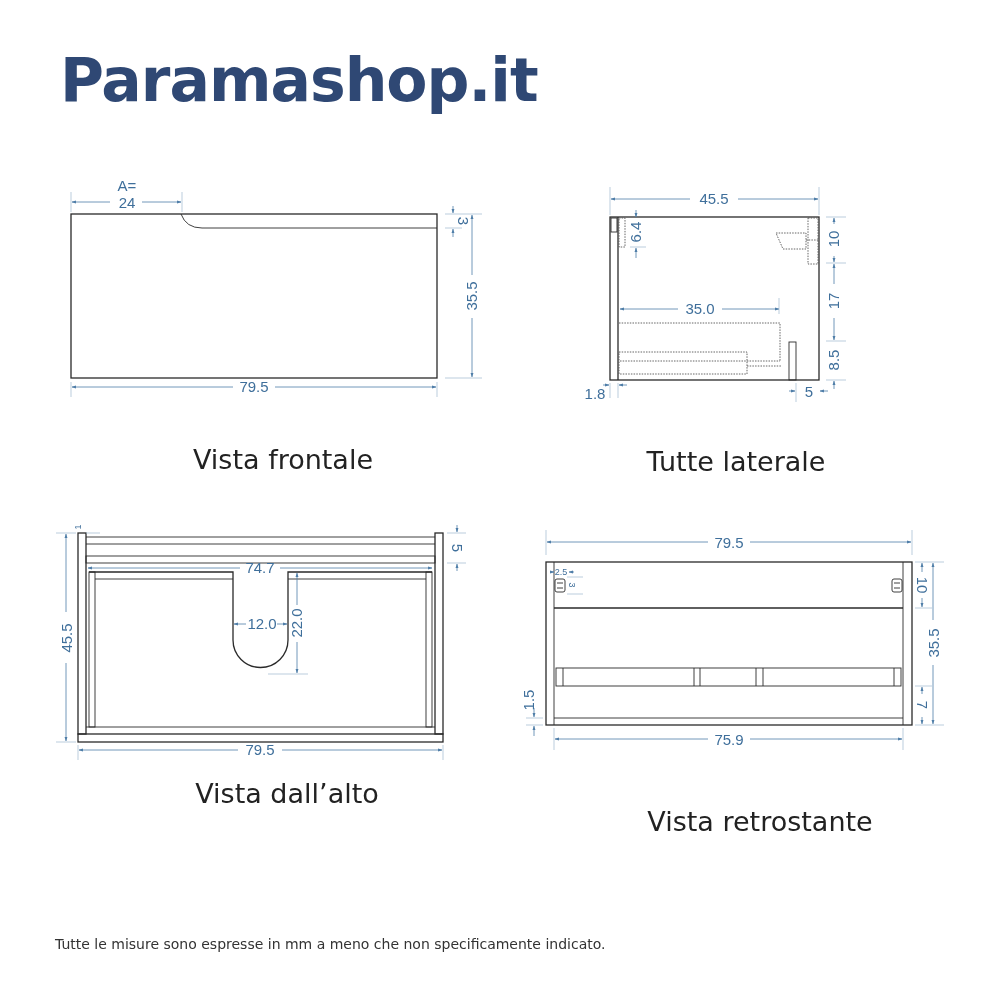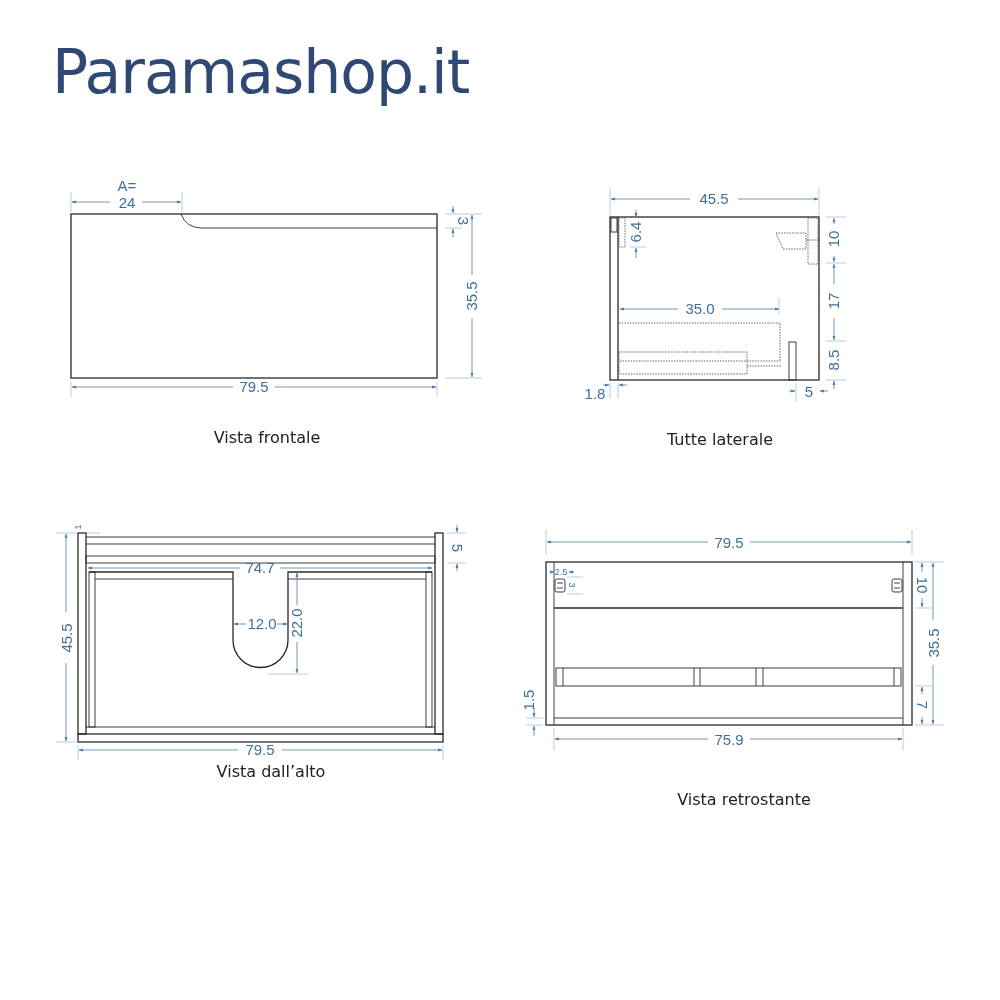--- a/index.html
+++ b/index.html
@@ -1,26 +1,26 @@
 <!DOCTYPE html>
 <html><head>
 <meta charset="utf-8">
 <style>
   html, body { margin: 0; padding: 0; background: #ffffff; }
   body { width: 1000px; height: 1000px; position: relative; overflow: hidden; font-family: "DejaVu Sans", sans-serif; }
-  .brand { position: absolute; left: 52px; top: 32px; font-family: "DejaVu Sans", sans-serif; font-weight: 400; font-size: 60px; letter-spacing: -1px; color: #2f4874; margin: 0; line-height: 80px; }
+  .brand { position: absolute; left: 52px; top: 32px; font-family: "DejaVu Sans", sans-serif; font-weight: 700; font-size: 60px; letter-spacing: -1px; color: #2f4874; margin: 8px; line-height: 80px; }
   svg.drawing { position: absolute; left: 0; top: 0; }
   .dim { fill: #3f6f9b; font-family: "Liberation Sans", sans-serif; font-size: 15px; }
   .dim-small { fill: #3f6f9b; font-family: "Liberation Sans", sans-serif; font-size: 9px; }
   .dl { stroke: #4f7ea8; stroke-width: 0.8; fill: none; }
   .ext { stroke: #9db8cf; stroke-width: 0.7; fill: none; }
   .obj { stroke: #2a2a2a; stroke-width: 1.3; fill: none; }
   .thin { stroke: #2a2a2a; stroke-width: 0.9; fill: none; }
   .dash { stroke: #555; stroke-width: 0.9; fill: none; stroke-dasharray: 1.5 1.2; }
-  .view-title { position: absolute; font-family: "DejaVu Sans", sans-serif; font-size: 16px; color: #222; margin: 0; white-space: nowrap; transform: translateX(-50%); }
+  .view-title { position: absolute; font-family: "DejaVu Sans", sans-serif; font-size: 27px; color: #222; margin: 16px; white-space: nowrap; transform: translateX(-50%); }
   .notes { position: absolute; left: 55px; top: 932px; font-family: "DejaVu Sans", sans-serif; font-size: 14px; color: #333; line-height: 25px; }
   .notes p { margin: 0; }
 </style>
 </head>
 <body>
 
 <h1 class="brand">Paramashop.it</h1>
 
 <svg class="drawing" width="1000" height="1000" viewBox="0 0 1000 1000">
   <defs>
@@ -228,13 +228,14 @@
     <text class="dim" x="729" y="745" text-anchor="middle">75.9</text>
   </g>
 </svg>
 
 <p class="view-title" style="left:267px; top:428px;">Vista frontale</p>
 <p class="view-title" style="left:720px; top:430px;">Tutte laterale</p>
 <p class="view-title" style="left:271px; top:762px;">Vista dall’alto</p>
 <p class="view-title" style="left:744px; top:790px;">Vista retrostante</p>
 
 <div class="notes">
+  <p>Tutte le misure sono espresse in mm a meno che non specificamente indicato.</p>
 </div>
 
 </body></html>

